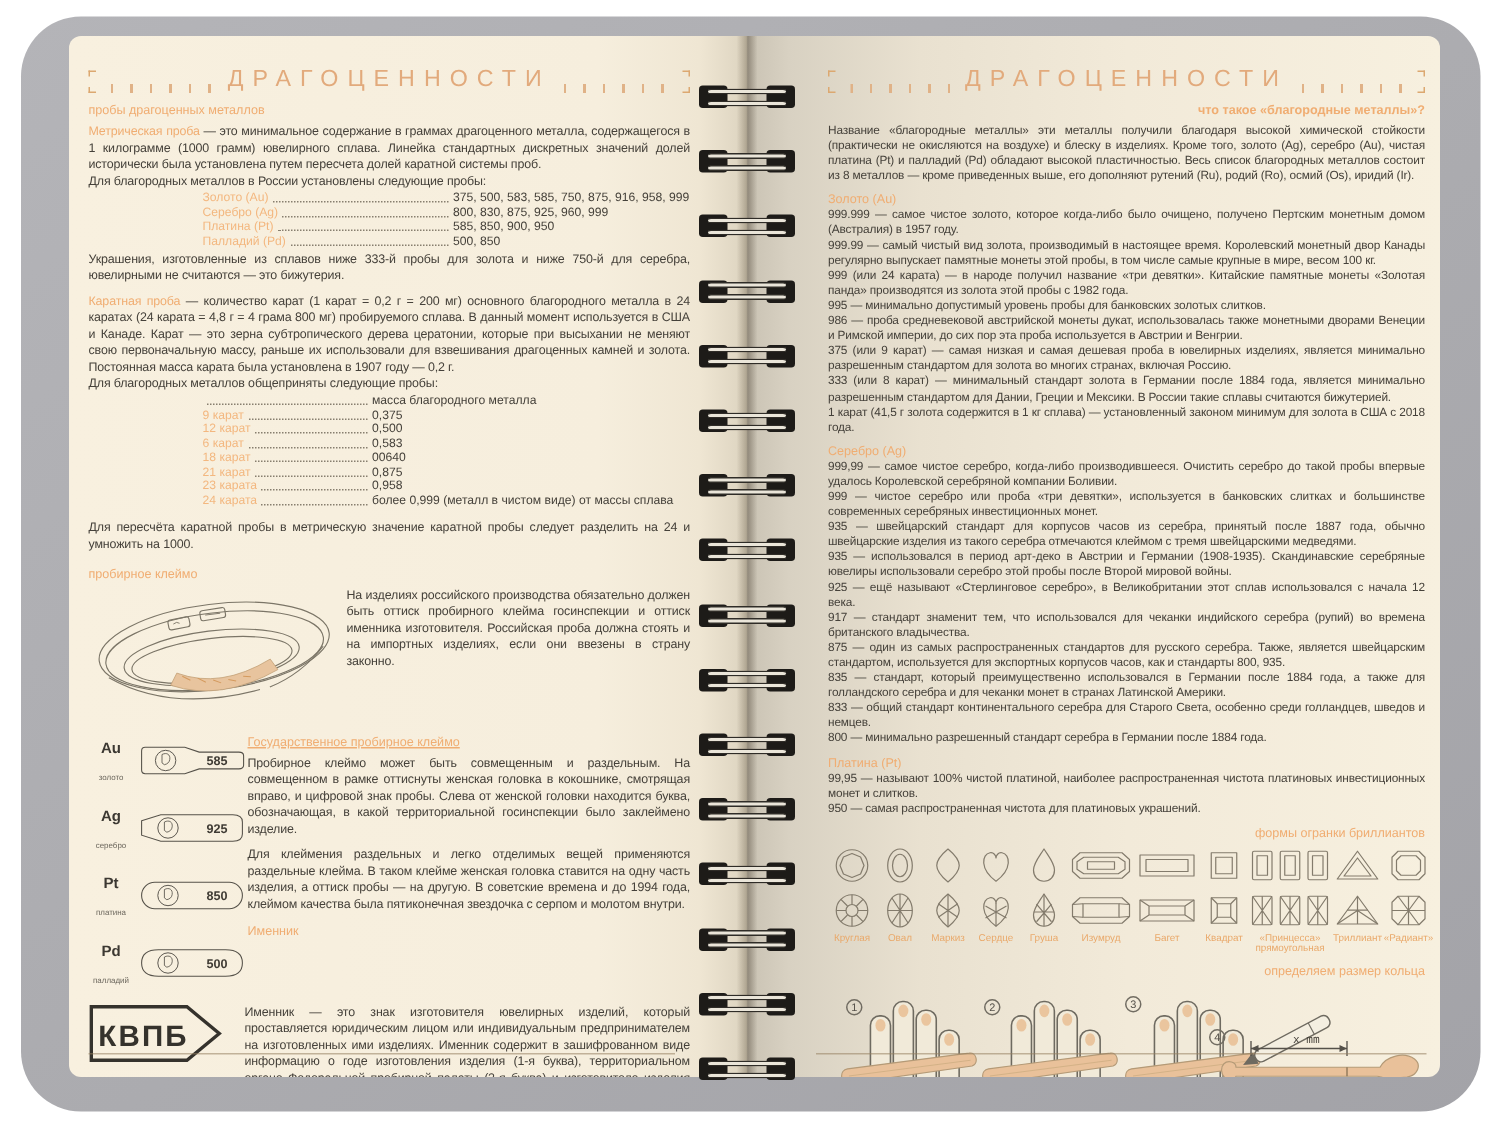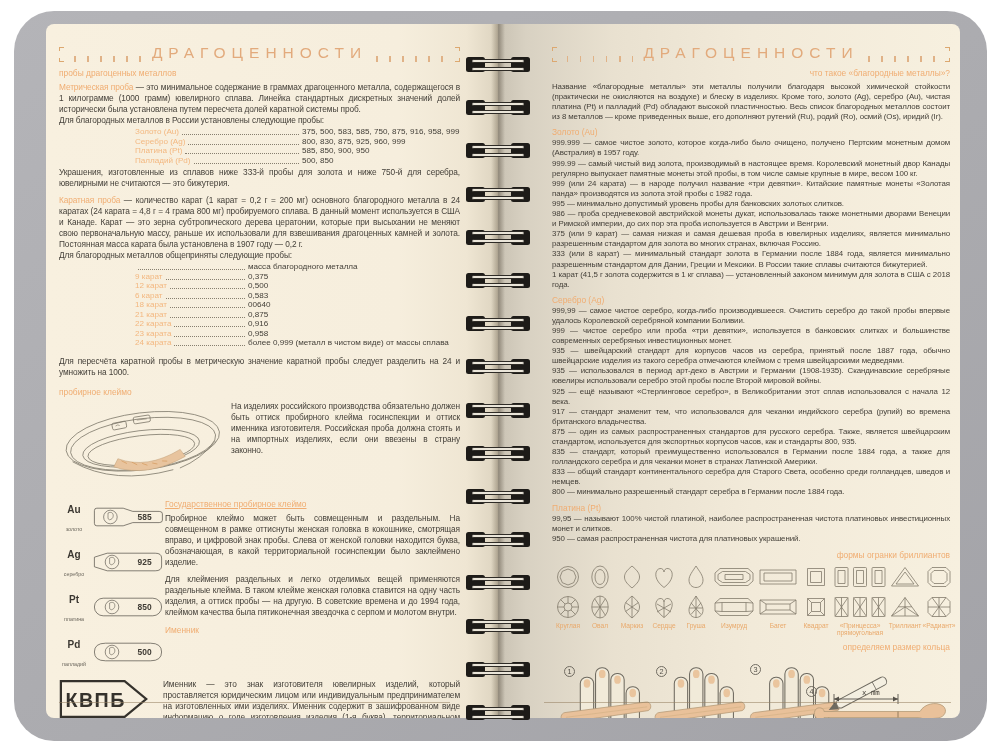--- a/index.html
+++ b/index.html
@@ -148,25 +148,20 @@
         </div>
         <div class="dotrow">
           <span class="dn">18 карат</span>
           <span class="dots"></span>
           <span class="dv" style="width: 212px;">00640</span>
         </div>
         <div class="dotrow">
           <span class="dn">21 карат</span>
           <span class="dots"></span>
           <span class="dv" style="width: 212px;">0,875</span>
-        </div>
-        <div class="dotrow">
-          <span class="dn">22 карата</span>
-          <span class="dots"></span>
-          <span class="dv" style="width: 212px;">0,916</span>
         </div>
         <div class="dotrow">
           <span class="dn">23 карата</span>
           <span class="dots"></span>
           <span class="dv" style="width: 212px;">0,958</span>
         </div>
         <div class="dotrow">
           <span class="dn">24 карата</span>
           <span class="dots"></span>
           <span class="dv" style="width: 212px;">более 0,999 (металл в чистом виде) от массы сплава</span>
@@ -273,21 +268,21 @@
 <div class="page right">
   <div class="pr-inner">
     <div class="hdr">
       <span class="br"></span>
       <span class="tl"></span>
       <span class="title">ДРАГОЦЕННОСТИ</span>
       <span class="tl"></span>
       <span class="br rt"></span>
     </div>
 
-    <div class="h-sec ra" style="font-weight:normal;color:#f0ad72;">что такое «благородные металлы»?</div>
+    <div class="h-sec ra" style="font-weight:bold;color:#f0ad72;">что такое «благородные металлы»?</div>
     <p class="t">Название «благородные металлы» эти металлы получили благодаря высокой химической стойкости (практически не окисляются на воздухе) и блеску в изделиях. Кроме того, золото (Ag), серебро (Au), чистая платина (Pt) и палладий (Pd) обладают высокой пластичностью. Весь список благородных металлов состоит из 8 металлов — кроме приведенных выше, его дополняют рутений (Ru), родий (Ro), осмий (Os), иридий (Ir).</p>
 
     <div class="h-sec" style="margin:5px 0 1px 0;font-weight:normal;color:#f0ad72;">Золото (Au)</div>
     <div>
         <p class="t">999.999 — самое чистое золото, которое когда-либо было очищено, получено Пертским монетным домом (Австралия) в 1957 году.</p>
         <p class="t">999.99 — самый чистый вид золота, производимый в настоящее время. Королевский монетный двор Канады регулярно выпускает памятные монеты этой пробы, в том числе самые крупные в мире, весом 100 кг.</p>
         <p class="t">999 (или 24 карата) — в народе получил название «три девятки». Китайские памятные монеты «Золотая панда» производятся из золота этой пробы с 1982 года.</p>
         <p class="t">995 — минимально допустимый уровень пробы для банковских золотых слитков.</p>
         <p class="t">986 — проба средневековой австрийской монеты дукат, использовалась также монетными дворами Венеции и Римской империи, до сих пор эта проба используется в Австрии и Венгрии.</p>
         <p class="t">375 (или 9 карат) — самая низкая и самая дешевая проба в ювелирных изделиях, является минимально разрешенным стандартом для золота во многих странах, включая Россию.</p>

